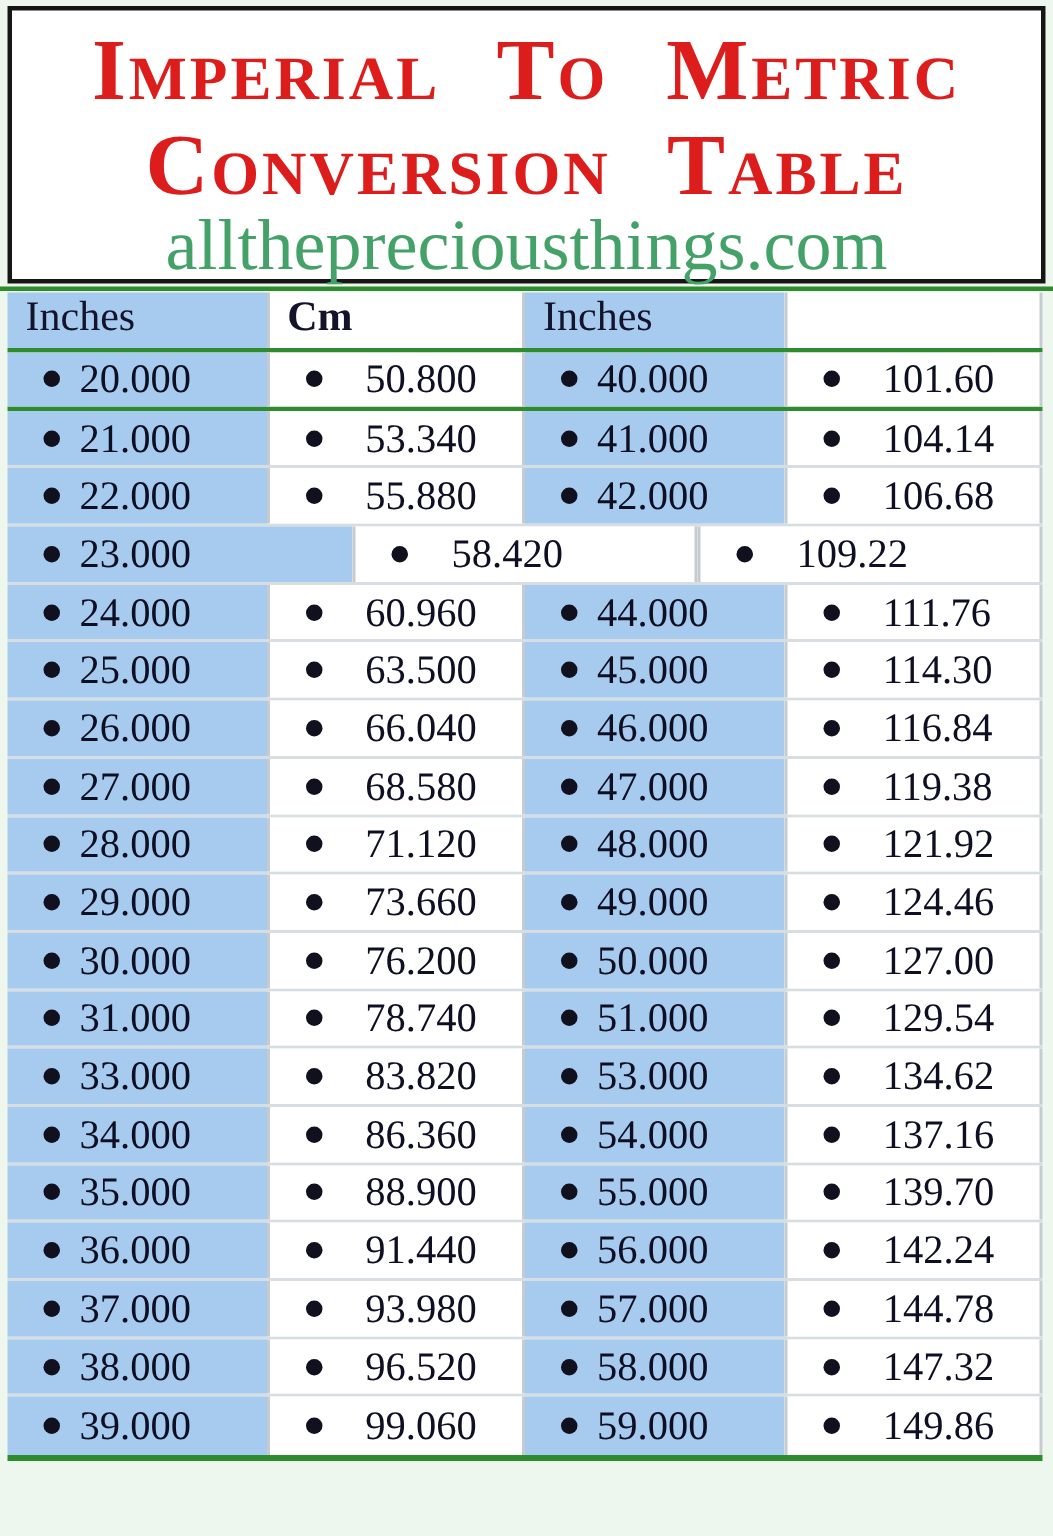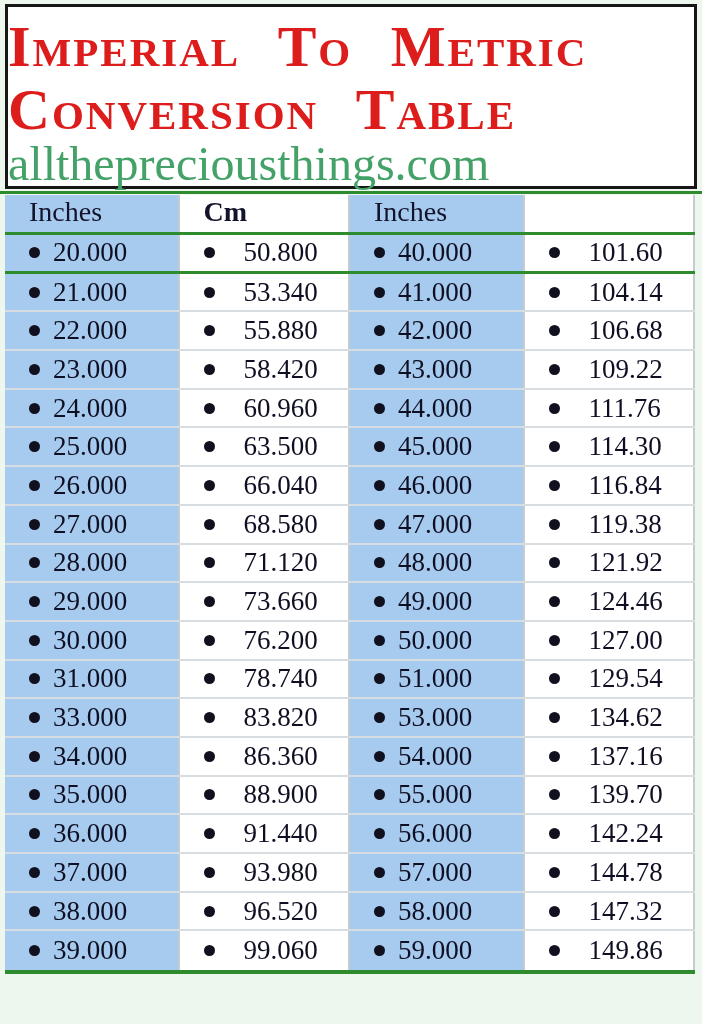--- a/index.html
+++ b/index.html
@@ -20,20 +20,21 @@
     background:var(--page-bg);
     overflow:hidden;
     font-family:"Liberation Serif","DejaVu Serif",serif;
   }
   
   .header-box {
     margin:4px 5px 0 5px;
     height:185px;
     background:#ffffff;
     border:3px solid #161616;
+    text-align:center;
     padding-top:8px;
   }
   .title-line {
     font-variant:small-caps;
     font-weight:bold;
     font-size:58px;
     line-height:63px;
     letter-spacing:2px;
     word-spacing:0.38em;
     color:var(--accent-red);
@@ -48,21 +49,21 @@
     background:var(--line-green);
     margin-top:2px;
   }
   
   .table-wrap { margin:1px 7px 0 5px; }
   .thead { display:flex; height:37px; }
   .hcell {
     flex:1 1 25%;
     font-size:28px;
     line-height:34px;
-    padding-left:24px;
+    padding-left:12px;
     color:var(--text-dark);
     background:#ffffff;
   }
   .hcell.blue { background:var(--column-blue); }
   .hcell.white { border-left:2px solid var(--cell-border); border-right:2px solid var(--cell-border);font-weight:bold; }
   .head-green-line { height:3px; background:var(--line-green); }
   .tbody {}
   .trow {
     display:flex;
     height:38.7px;
@@ -173,24 +174,20 @@
         </div>
         <div class="trow">
           <div class="cell blue">
             <span class="bullet"></span>
             <span>23.000</span>
           </div>
           <div class="cell white">
             <span class="bullet"></span>
             <span>58.420</span>
           </div>
-          <div class="cell blue">
-            <span class="bullet"></span>
-            <span>43.000</span>
-          </div>
           <div class="cell white">
             <span class="bullet"></span>
             <span>109.22</span>
           </div>
         </div>
         <div class="trow">
           <div class="cell blue">
             <span class="bullet"></span>
             <span>24.000</span>
           </div>

